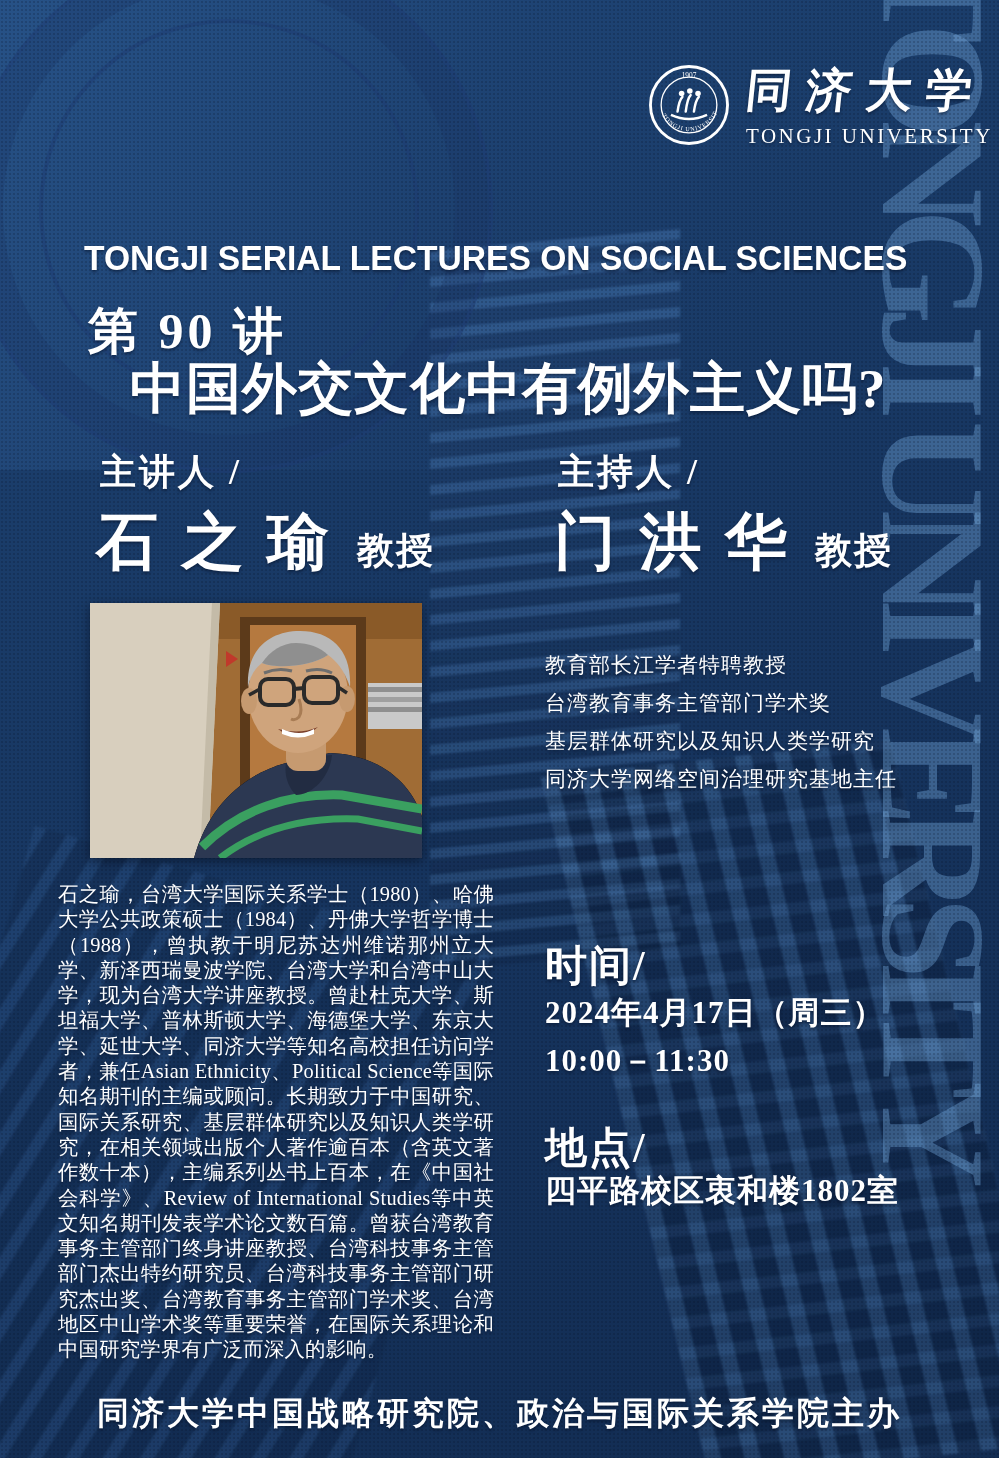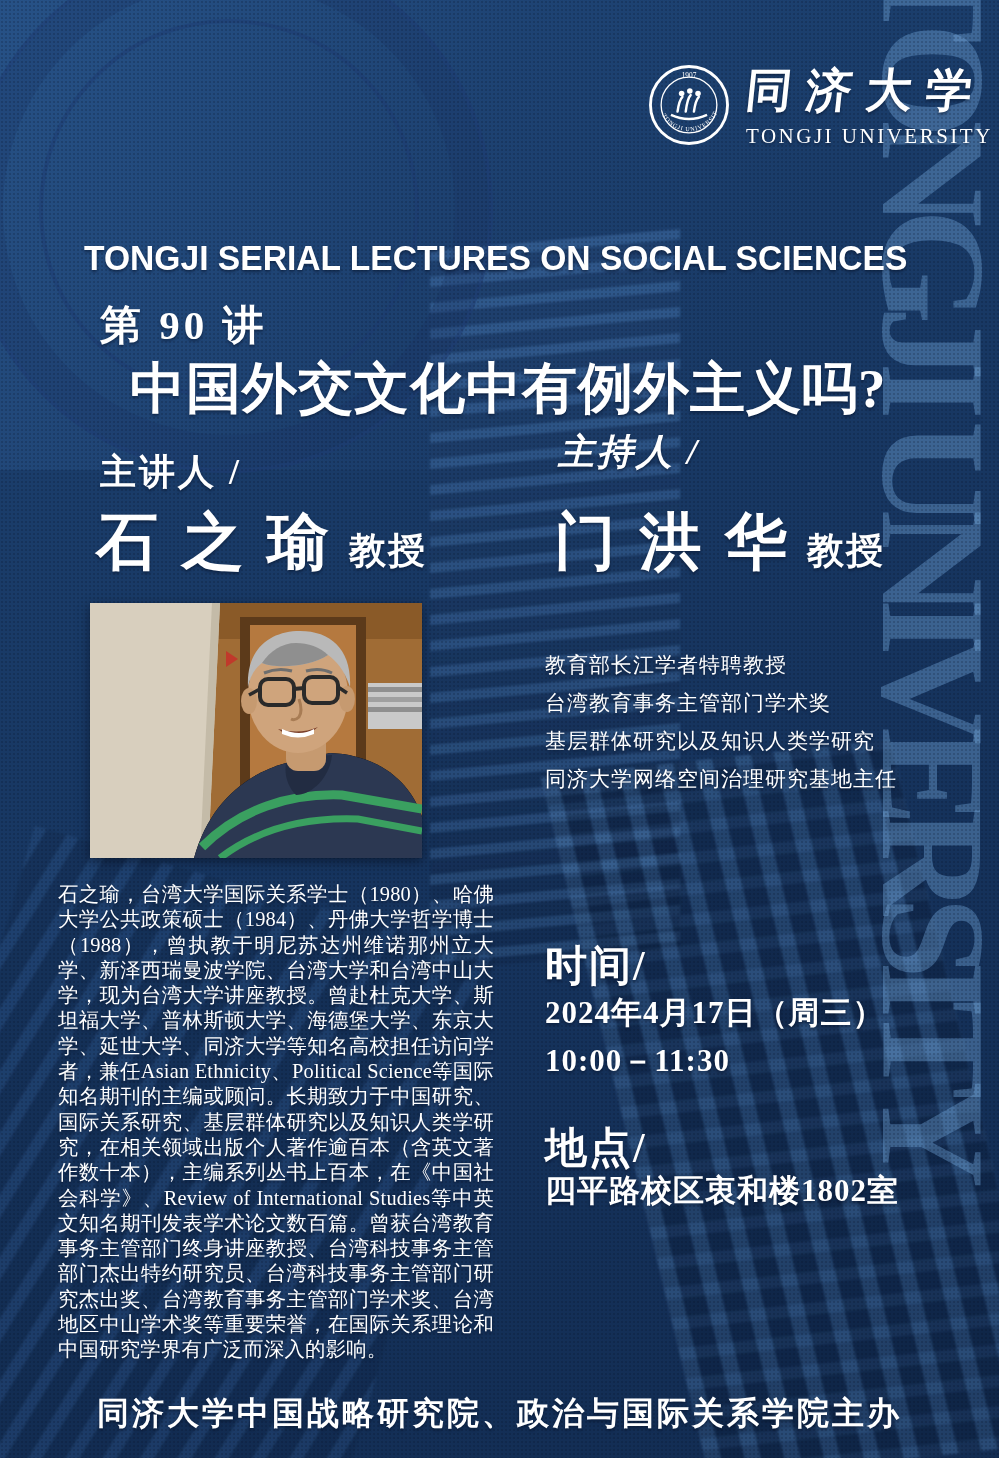--- a/index.html
+++ b/index.html
@@ -46,31 +46,31 @@
   .logo-text{margin-left:16px;}
   .logo-zh{font-size:46px;font-weight:bold;letter-spacing:14px;transform:skewX(-6deg);
     font-family:"DejaVu Serif","Liberation Serif",serif;white-space:nowrap;}
   .logo-en{font-size:21px;letter-spacing:2.5px;margin-top:2px;font-family:"Liberation Serif",serif;}
 
   .main-title{position:absolute;left:84px;top:150px;width:860px;font-size:71px;font-weight:bold;
     letter-spacing:2px;white-space:nowrap;}
   .sub-title{position:absolute;left:84px;top:238px;font-size:35px;font-weight:bold;
     font-family:"Liberation Sans","DejaVu Sans",sans-serif;letter-spacing:0px;
     transform:scaleX(.96);transform-origin:left;white-space:nowrap;}
-  .lecture-no{position:absolute;left:100px;top:298px;font-size:41px;font-weight:bold;letter-spacing:4px;}
+  .lecture-no{position:absolute;left:88px;top:298px;font-size:50px;font-weight:bold;letter-spacing:4px;}
   .lecture-title{position:absolute;left:130px;top:352px;font-size:55px;font-weight:bold;
     letter-spacing:1px;white-space:nowrap;}
 
   .role-label{position:absolute;font-size:36px;font-weight:bold;letter-spacing:3px;}
   .speaker-role{left:100px;top:448px;}
-  .host-role{left:558px;top:428px;font-style:italic;}
+  .host-role{left:558px;top:448px;}
   .person-name{position:absolute;font-size:62px;font-weight:bold;letter-spacing:4px;white-space:nowrap;}
   .speaker-name{left:96px;top:500px;}
   .host-name{left:554px;top:500px;}
-  .person-name .prof{font-size:37px;letter-spacing:2px;margin-left:16px;}
+  .person-name .prof{font-size:37px;letter-spacing:2px;margin-left:24px;}
 
   .photo{position:absolute;left:90px;top:603px;width:332px;height:255px;overflow:hidden;
     box-shadow:0 3px 10px rgba(0,5,15,.5);}
   .credentials{position:absolute;left:545px;top:646px;font-size:21px;line-height:38px;
     letter-spacing:1px;white-space:nowrap;}
   .bio{position:absolute;left:58px;top:882px;width:436px;font-size:20.4px;line-height:25.3px;
     text-align:justify;letter-spacing:.2px;}
 
   .sched-label{position:absolute;font-size:42px;font-weight:bold;letter-spacing:2px;}
   .time-label{left:545px;top:938px;}

